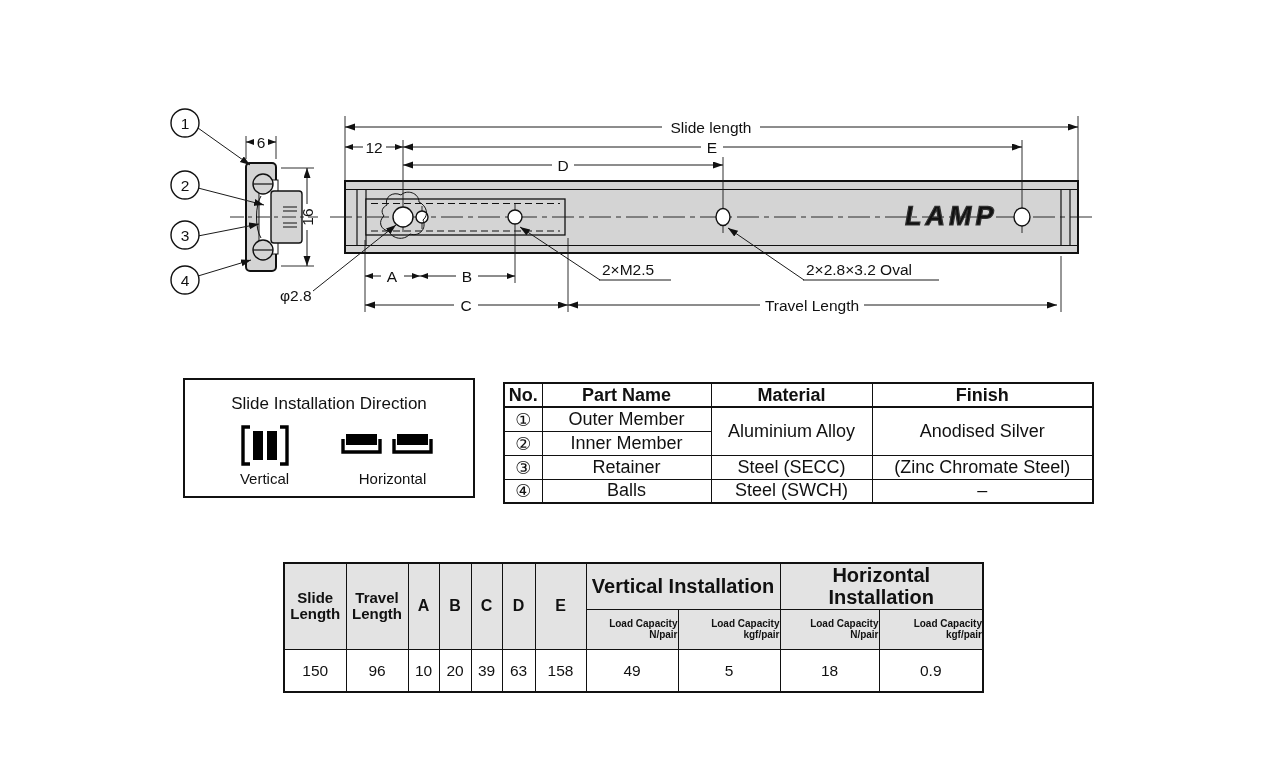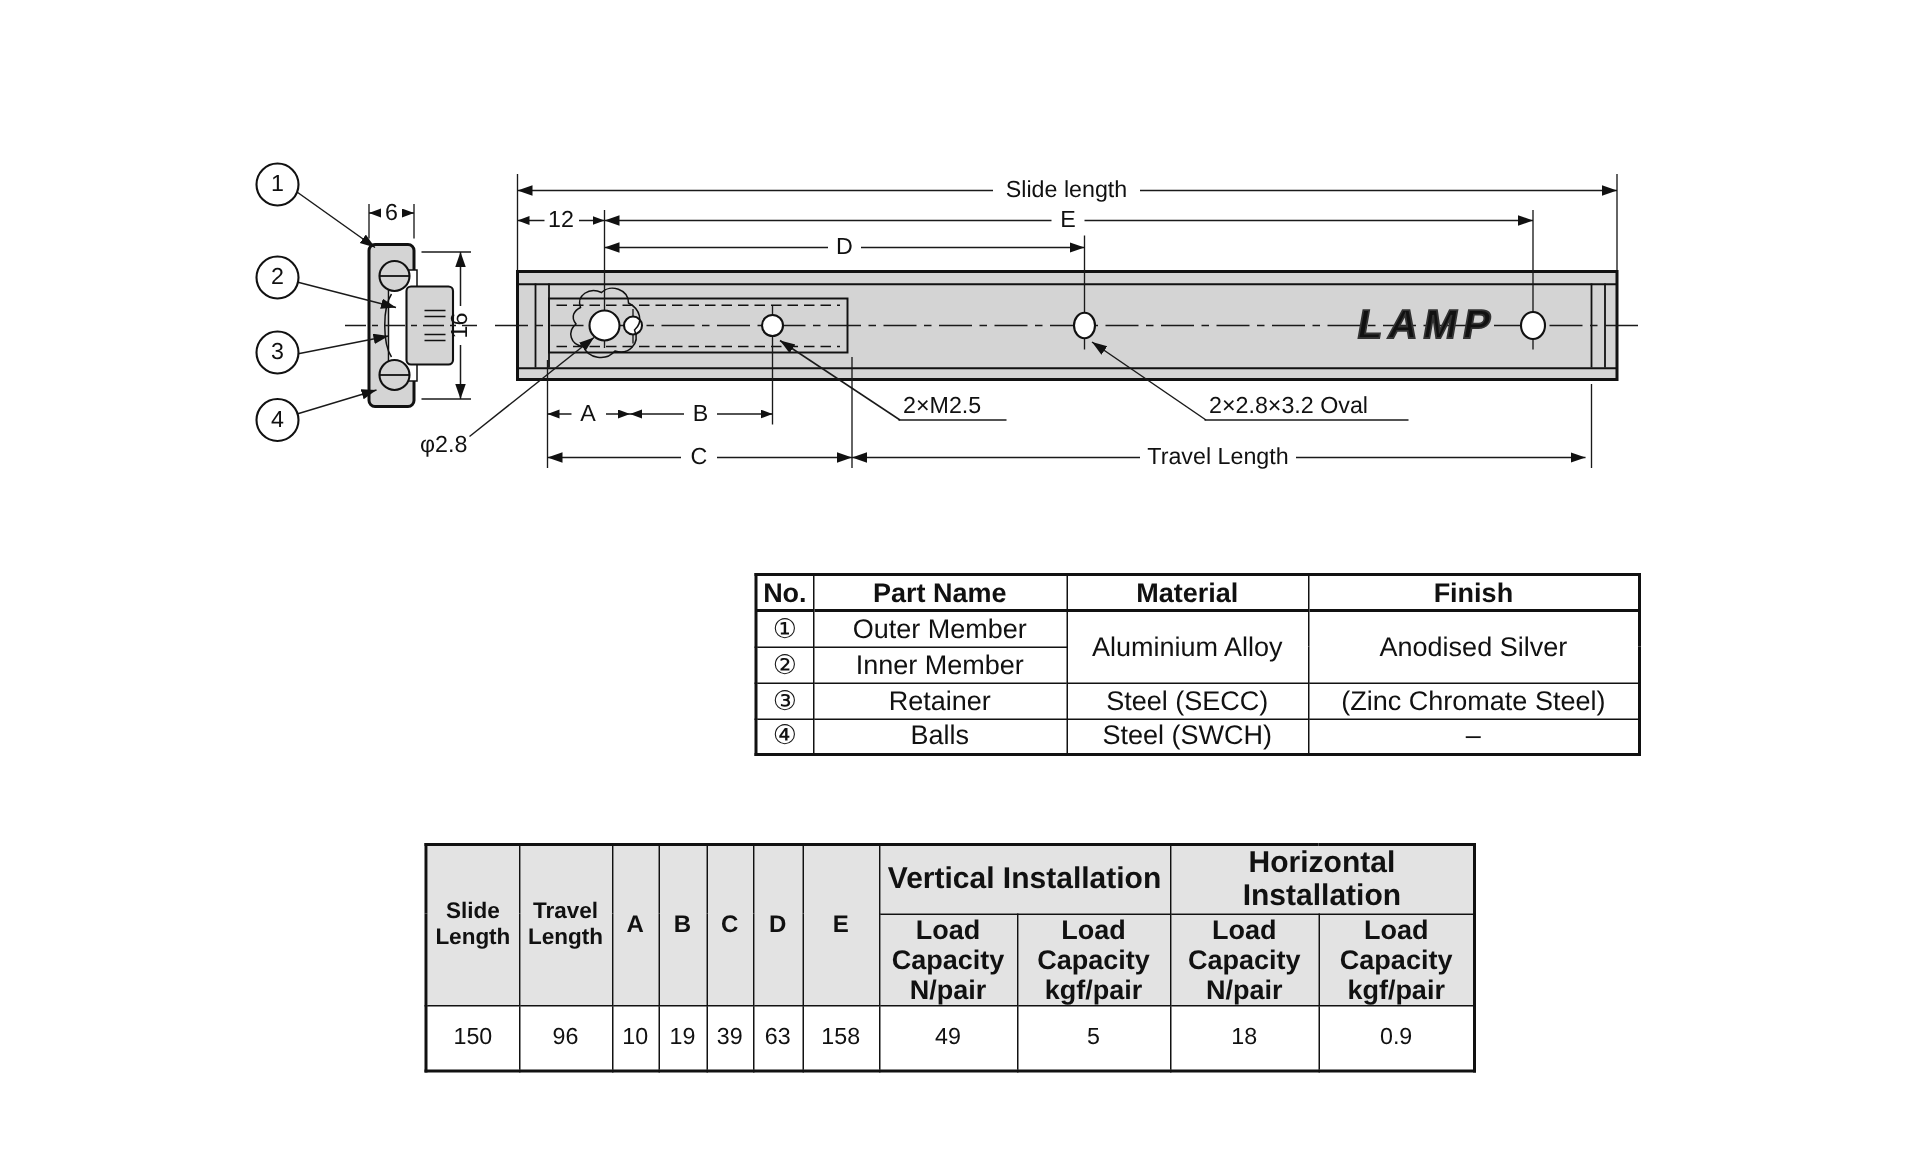--- a/index.html
+++ b/index.html
@@ -32,21 +32,21 @@
   .circ-num{font-family:"DejaVu Sans",sans-serif;font-size:16px;}
 
   
   #spec-table{position:absolute;left:283px;top:562px;width:699px;border-collapse:collapse;
     table-layout:fixed;}
   #spec-table th,#spec-table td{border:1px solid #111;text-align:center;vertical-align:middle;
     padding:0;box-sizing:border-box;overflow:hidden;}
   #spec-table{border:2px solid #111;}
   #spec-table th{background:#e3e3e3;font-weight:bold;font-size:15px;line-height:1.12;}
   #spec-table .inst-hdr{font-size:20px;height:36px;text-align:center;}
-  #spec-table .cap-hdr{font-size:18px;height:40px;}
+  #spec-table .cap-hdr{font-size:10px;height:40px;text-align:right;}
   #spec-table .letter-hdr{font-size:16px;}
   #spec-table td{height:43px;font-size:15.5px;background:#fff;}
 </style>
 </head>
 <body>
 
 <div id="page">
 
   <svg id="drawing" width="1271" height="767" viewBox="0 0 1271 767">
     <defs>
@@ -188,20 +188,37 @@
       <line class="dim" x1="198" y1="236" x2="259" y2="224" marker-end="url(#arr)"></line>
       <circle cx="185" cy="235" r="14" fill="#fff" stroke="#111" stroke-width="1.4"></circle>
       <text x="185" y="235" text-anchor="middle" dominant-baseline="central">3</text>
 
       <line class="dim" x1="198" y1="276" x2="251" y2="260" marker-end="url(#arr)"></line>
       <circle cx="185" cy="280" r="14" fill="#fff" stroke="#111" stroke-width="1.4"></circle>
       <text x="185" y="280" text-anchor="middle" dominant-baseline="central">4</text>
     </g>
   </svg>
 
+  <div id="install-box">
+    <div id="install-title">Slide Installation Direction</div>
+    <svg id="vert-icons" width="52" height="44" viewBox="0 0 52 44">
+      <path d="M11,3 H4 V40 H11" fill="none" stroke="#000" stroke-width="3.4"></path>
+      <rect x="14" y="7" width="10" height="29" fill="#000"></rect>
+      <rect x="28" y="7" width="10" height="29" fill="#000"></rect>
+      <path d="M41,3 H48 V40 H41" fill="none" stroke="#000" stroke-width="3.4"></path>
+    </svg>
+    <svg id="horz-icons" width="92" height="26" viewBox="0 0 92 26">
+      <rect x="5" y="2" width="31" height="11" fill="#000"></rect>
+      <path d="M2,7 V20 H39 V7" fill="none" stroke="#000" stroke-width="3.4"></path>
+      <rect x="56" y="2" width="31" height="11" fill="#000"></rect>
+      <path d="M53,7 V20 H90 V7" fill="none" stroke="#000" stroke-width="3.4"></path>
+    </svg>
+    <span id="vertical-label" class="inst-label">Vertical</span>
+    <span id="horizontal-label" class="inst-label">Horizontal</span>
+  </div>
 
   <table id="parts-table">
     <colgroup>
         <col style="width:38px">
         <col style="width:169px">
         <col style="width:161px">
         <col style="width:221px">
       </colgroup>
     <tbody>
         <tr>
@@ -264,21 +281,21 @@
     <tr>
       <th class="cap-hdr">Load Capacity N/pair</th>
       <th class="cap-hdr">Load Capacity kgf/pair</th>
       <th class="cap-hdr">Load Capacity N/pair</th>
       <th class="cap-hdr">Load Capacity kgf/pair</th>
     </tr>
     <tr>
       <td>150</td>
       <td>96</td>
       <td>10</td>
-      <td>19</td>
+      <td>20</td>
       <td>39</td>
       <td>63</td>
       <td>158</td>
       <td>49</td>
       <td>5</td>
       <td>18</td>
       <td>0.9</td>
     </tr>
   </tbody>
     </table>

